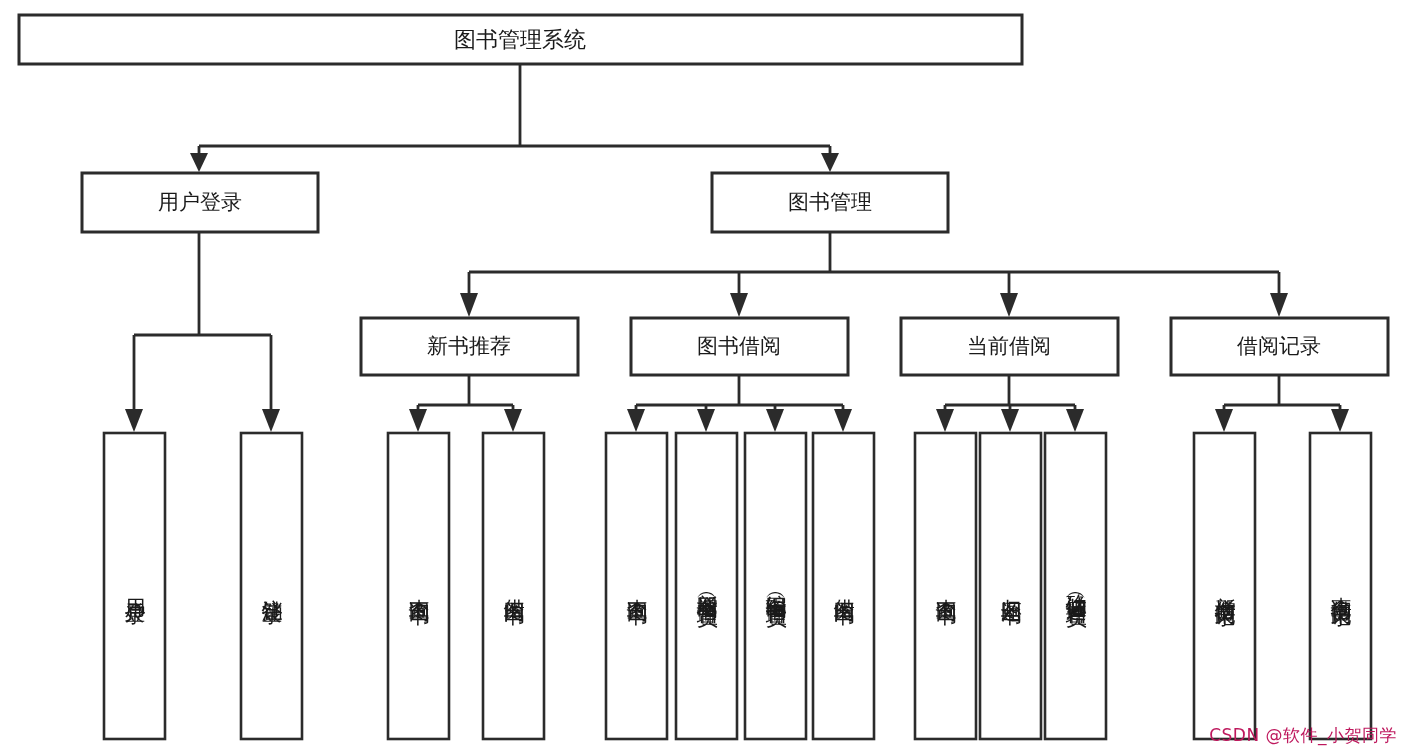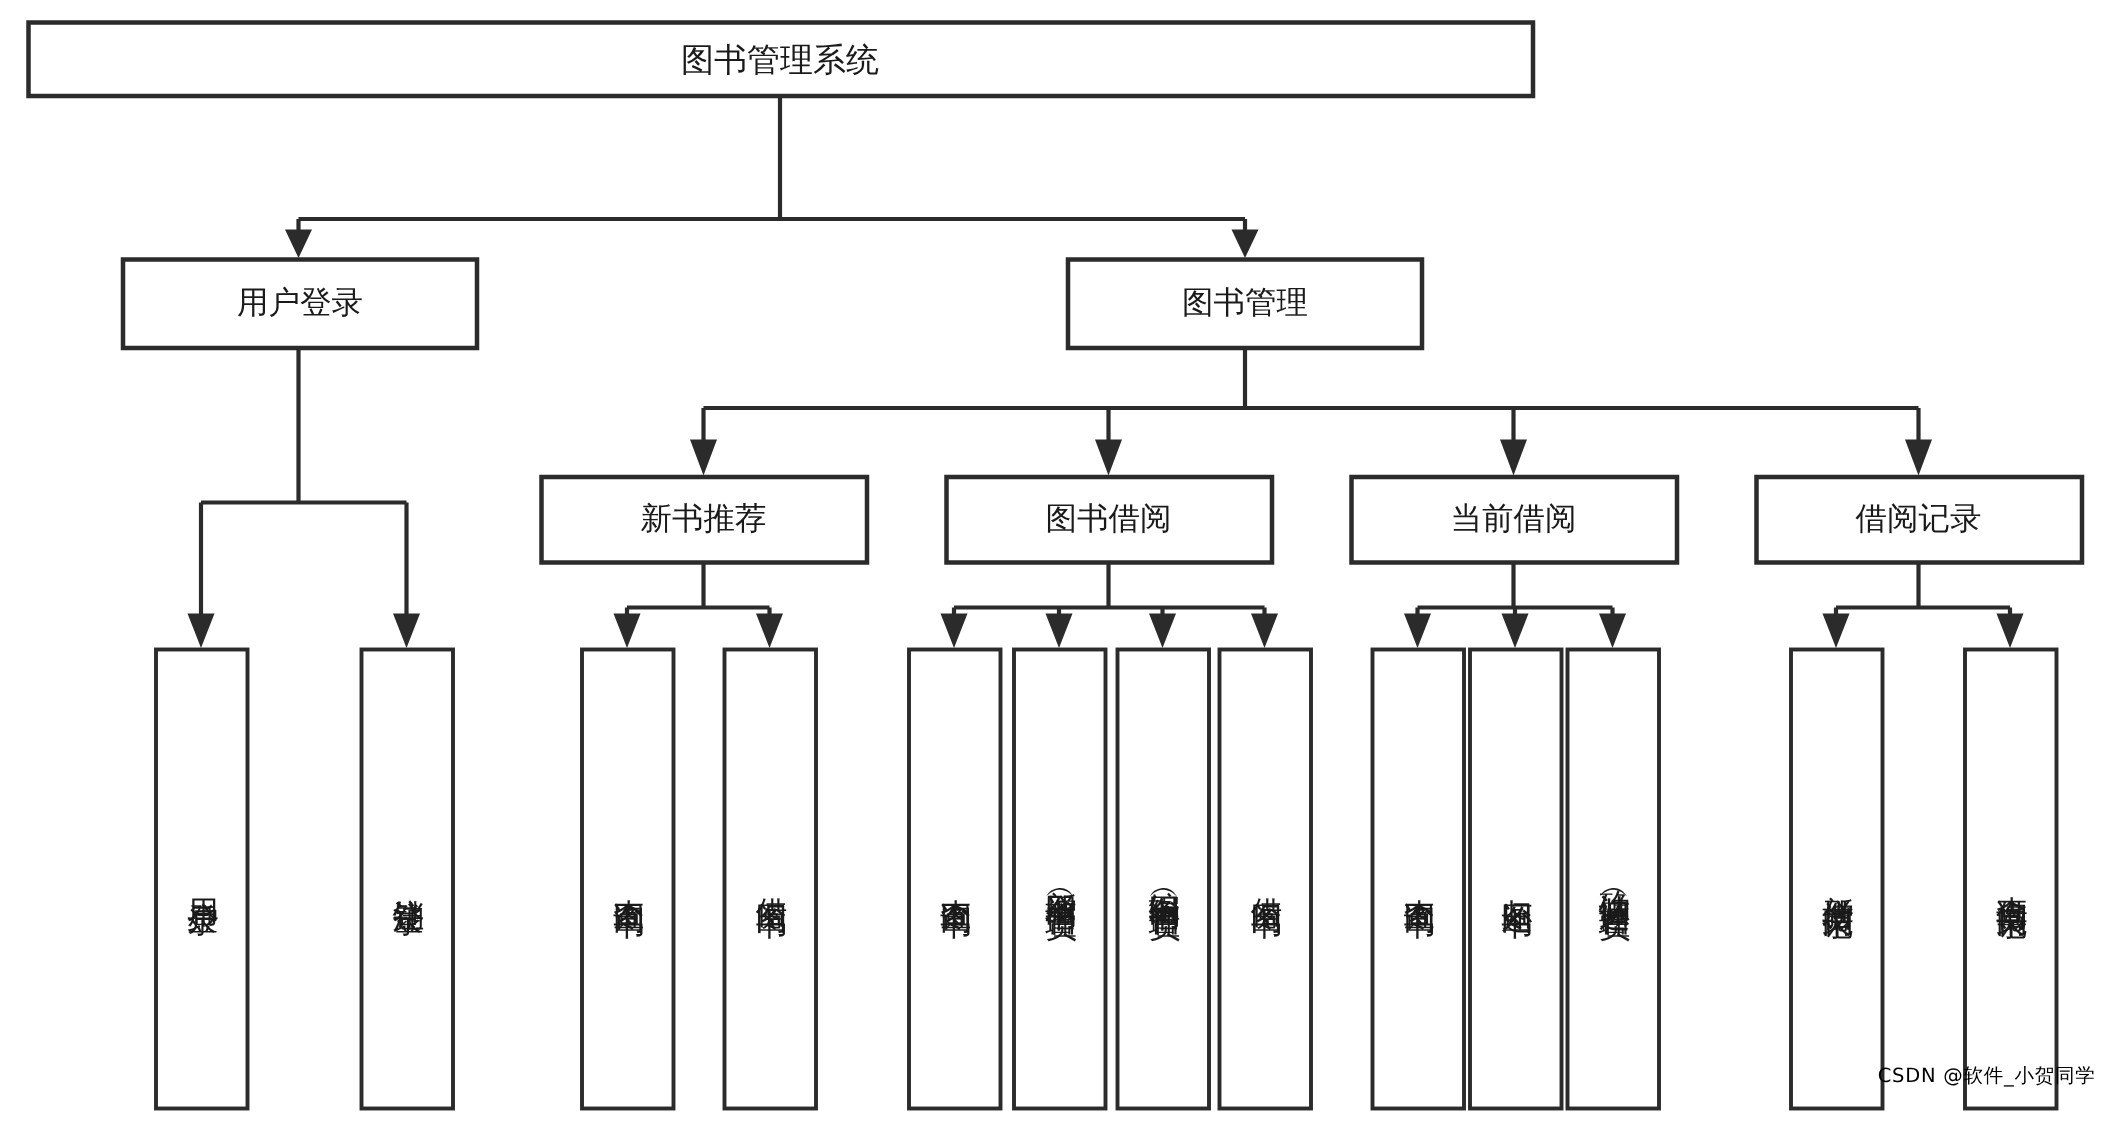--- a/index.html
+++ b/index.html
@@ -74,24 +74,24 @@
     font-size: 21px;
     line-height: 1.22;
     letter-spacing: 2px;
     color: #1a1a1a;
     white-space: nowrap;
     pointer-events: none;
   }
   .watermark {
     position: absolute;
     right: 8px;
-    bottom: 21px;
-    font-family: "DejaVu Sans", "Liberation Sans", sans-serif;
-    font-size: 13px;
-    color: #000000;
+    bottom: 0;
+    font-family: "DejaVu Sans", "Liberation Sans", sans-serif;
+    font-size: 17px;
+    color: #be185d;
     letter-spacing: 0.5px;
     user-select: none;
   }
 </style>
 </head>
 <body>
 
 <div id="diagram-root">
 
   <svg id="diagram-svg" viewBox="0 0 1405 747">

